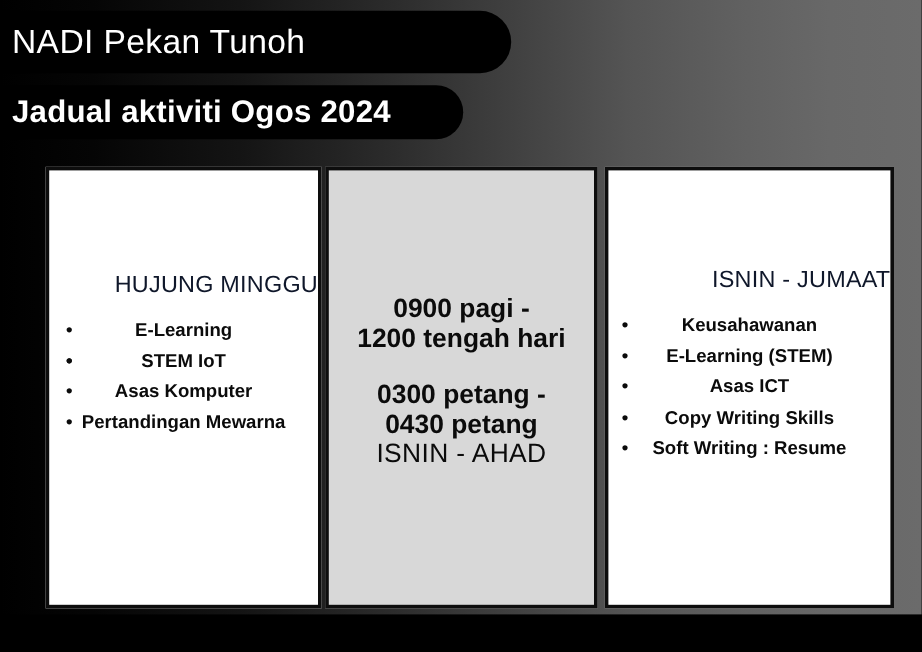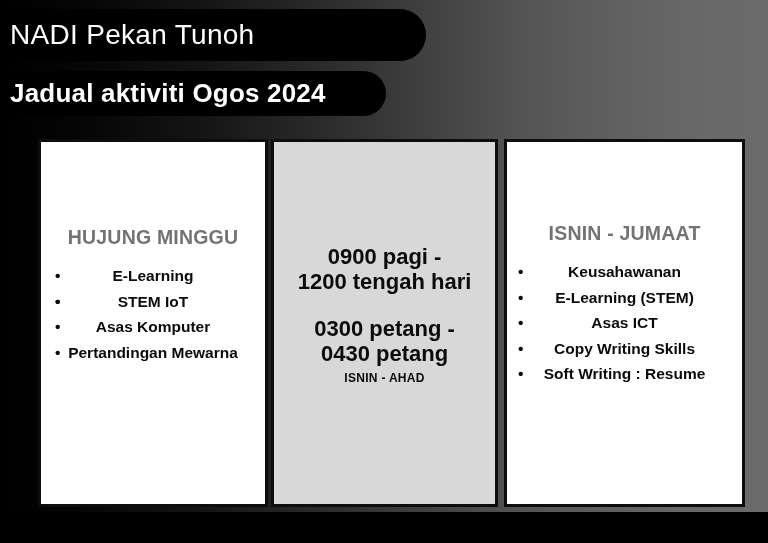--- a/index.html
+++ b/index.html
@@ -95,24 +95,24 @@
     margin-left: 3px;
     background: #d8d8d8;
   }
   #col-weekday {
     width: 242px;
     margin-left: 6px;
     background: #ffffff;
   }
 
   .col-heading {
-    text-align: center;
+    text-align: right;
     font-size: 19.5px;
-    font-weight: 700;
-    color: #737373;
+    font-weight: 400;
+    color: #0f172a;
     letter-spacing: 0.2px;
     white-space: nowrap;
   }
   #heading-weekend { margin-top: 84px; }
   #heading-weekday { margin-top: 80px; }
 
   .bullet-list {
     list-style: none;
     margin: 0;
     padding: 0;
@@ -146,22 +146,22 @@
   .hours-line {
     font-size: 22px;
     font-weight: 600;
     line-height: 24.5px;
     white-space: nowrap;
   }
   .hours-gap {
     height: 23px;
   }
   #hours-days {
-    font-size: 12px;
-    font-weight: 700;
+    font-size: 22px;
+    font-weight: 400;
     line-height: 24.5px;
     letter-spacing: 0.3px;
     white-space: nowrap;
   }
 </style>
 </head>
 <body>
 
 <div id="slide">
 

